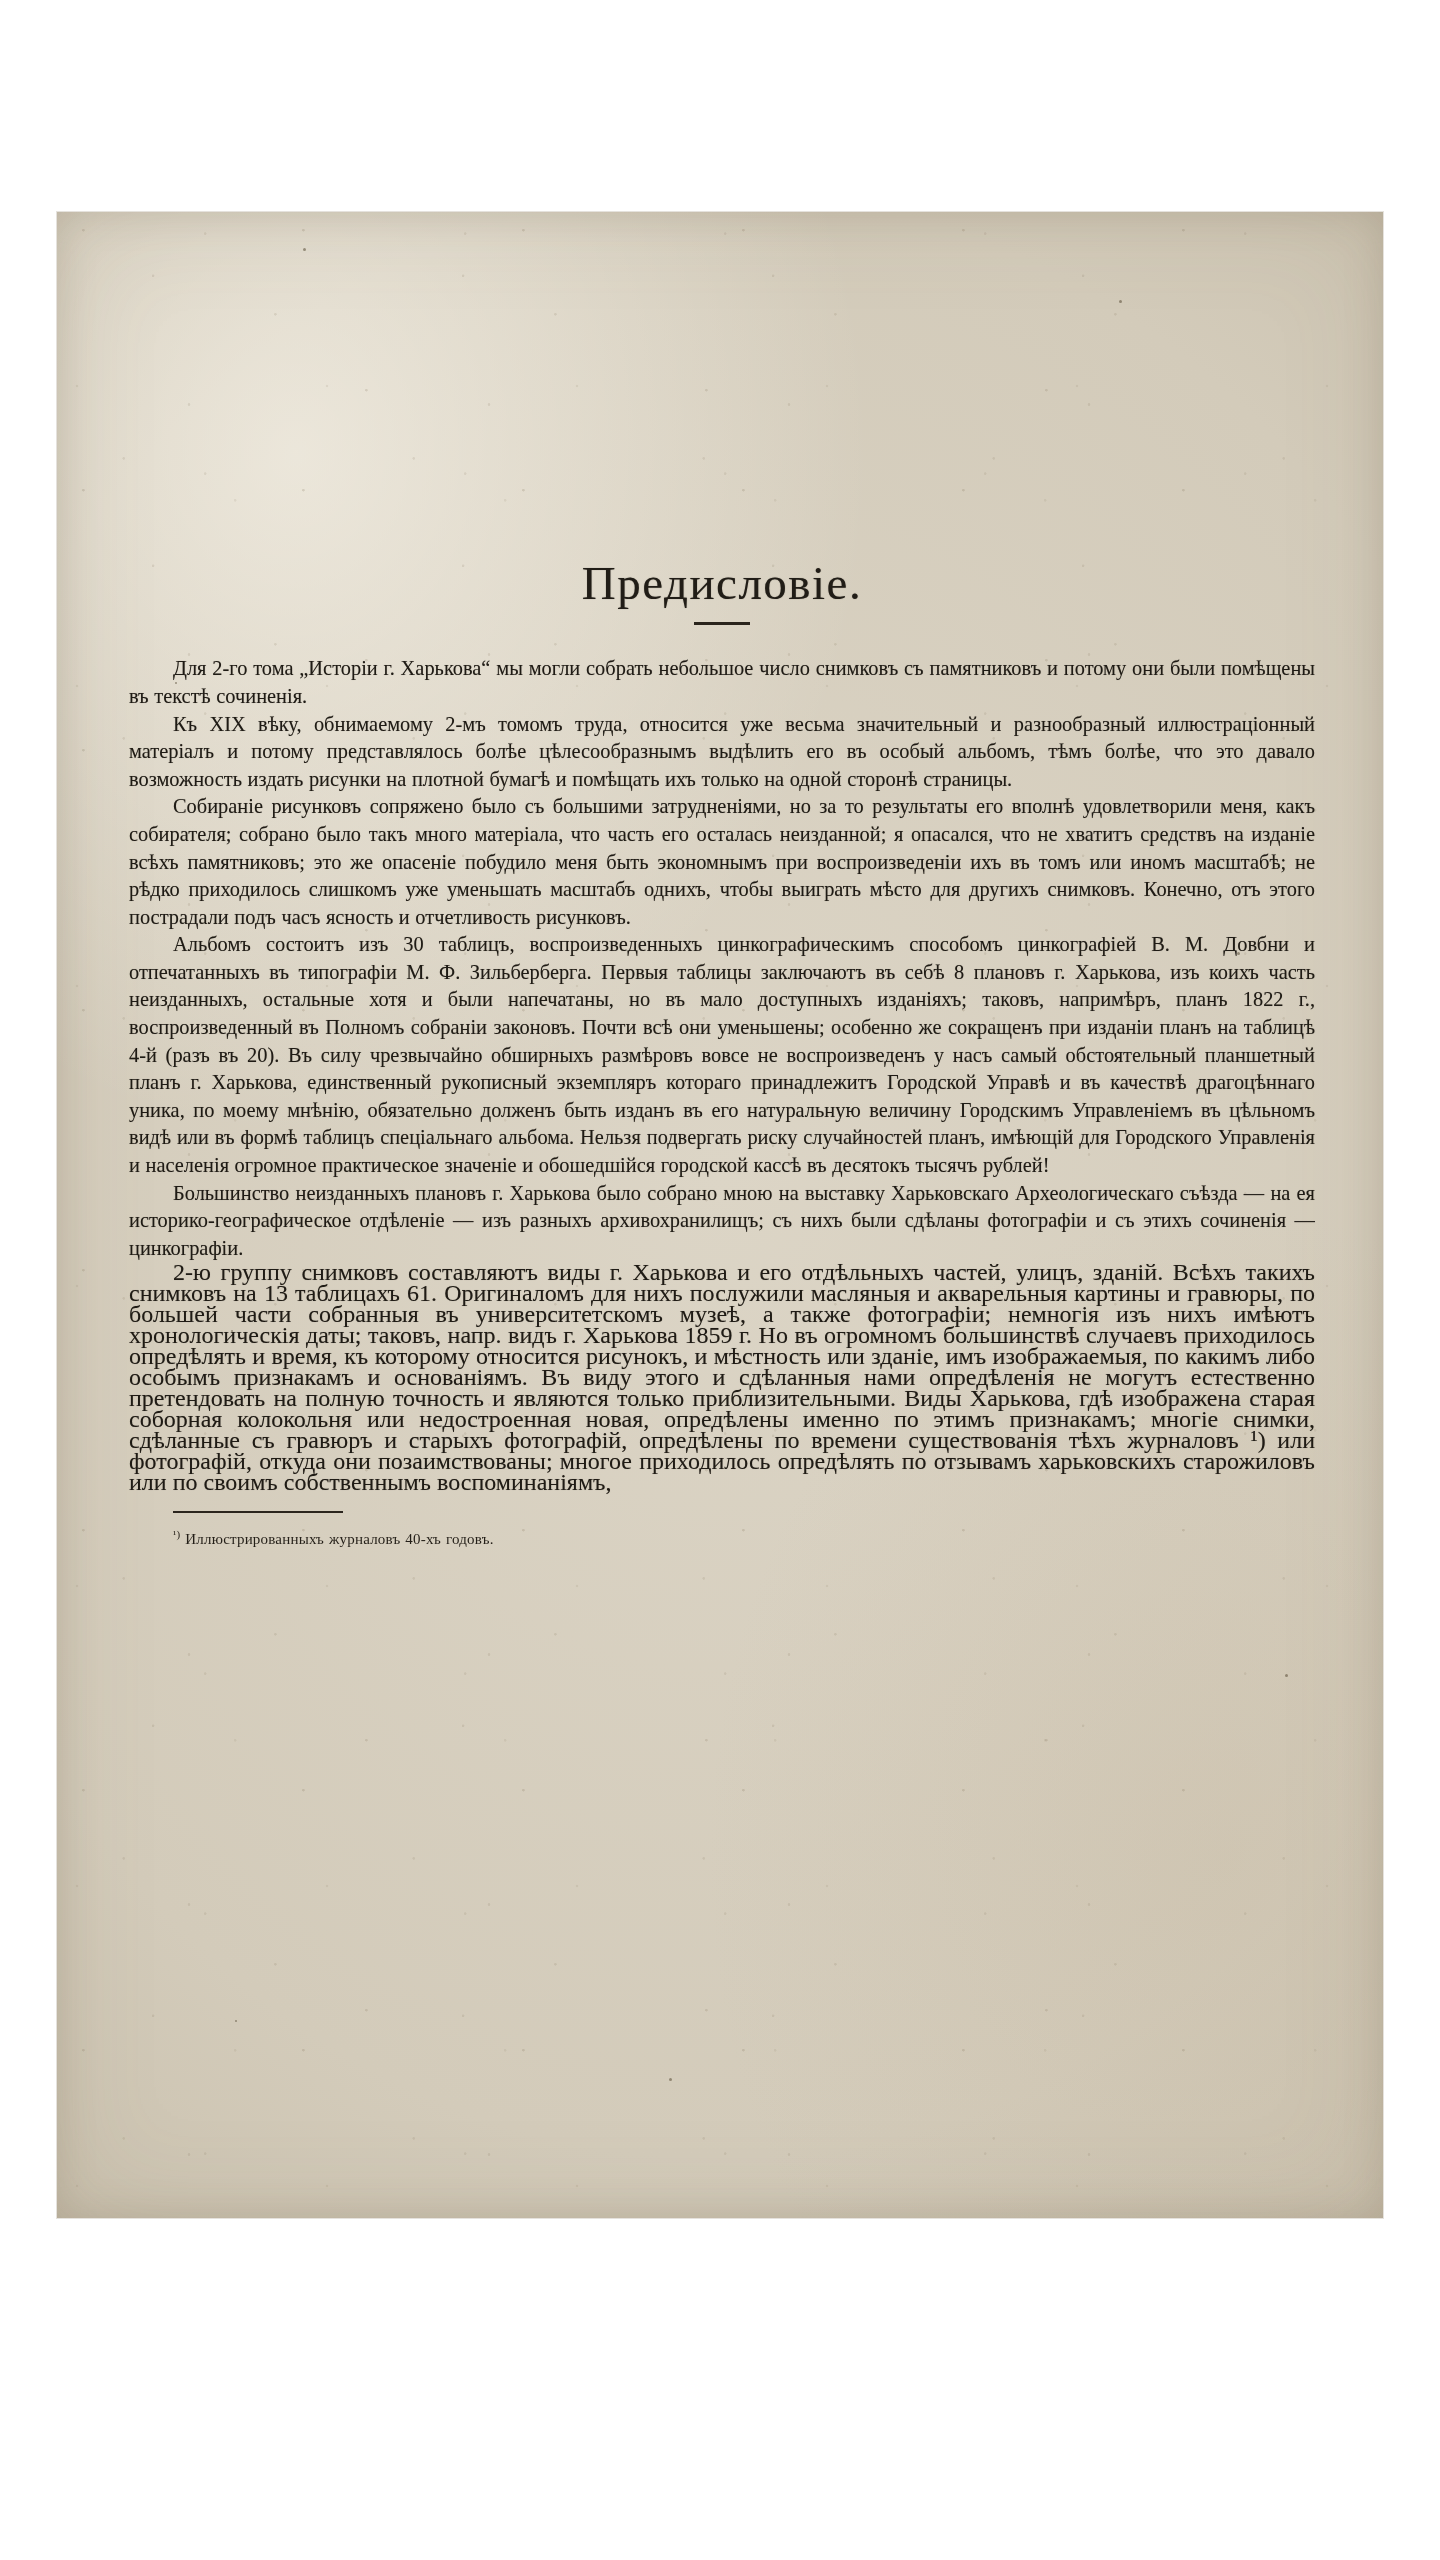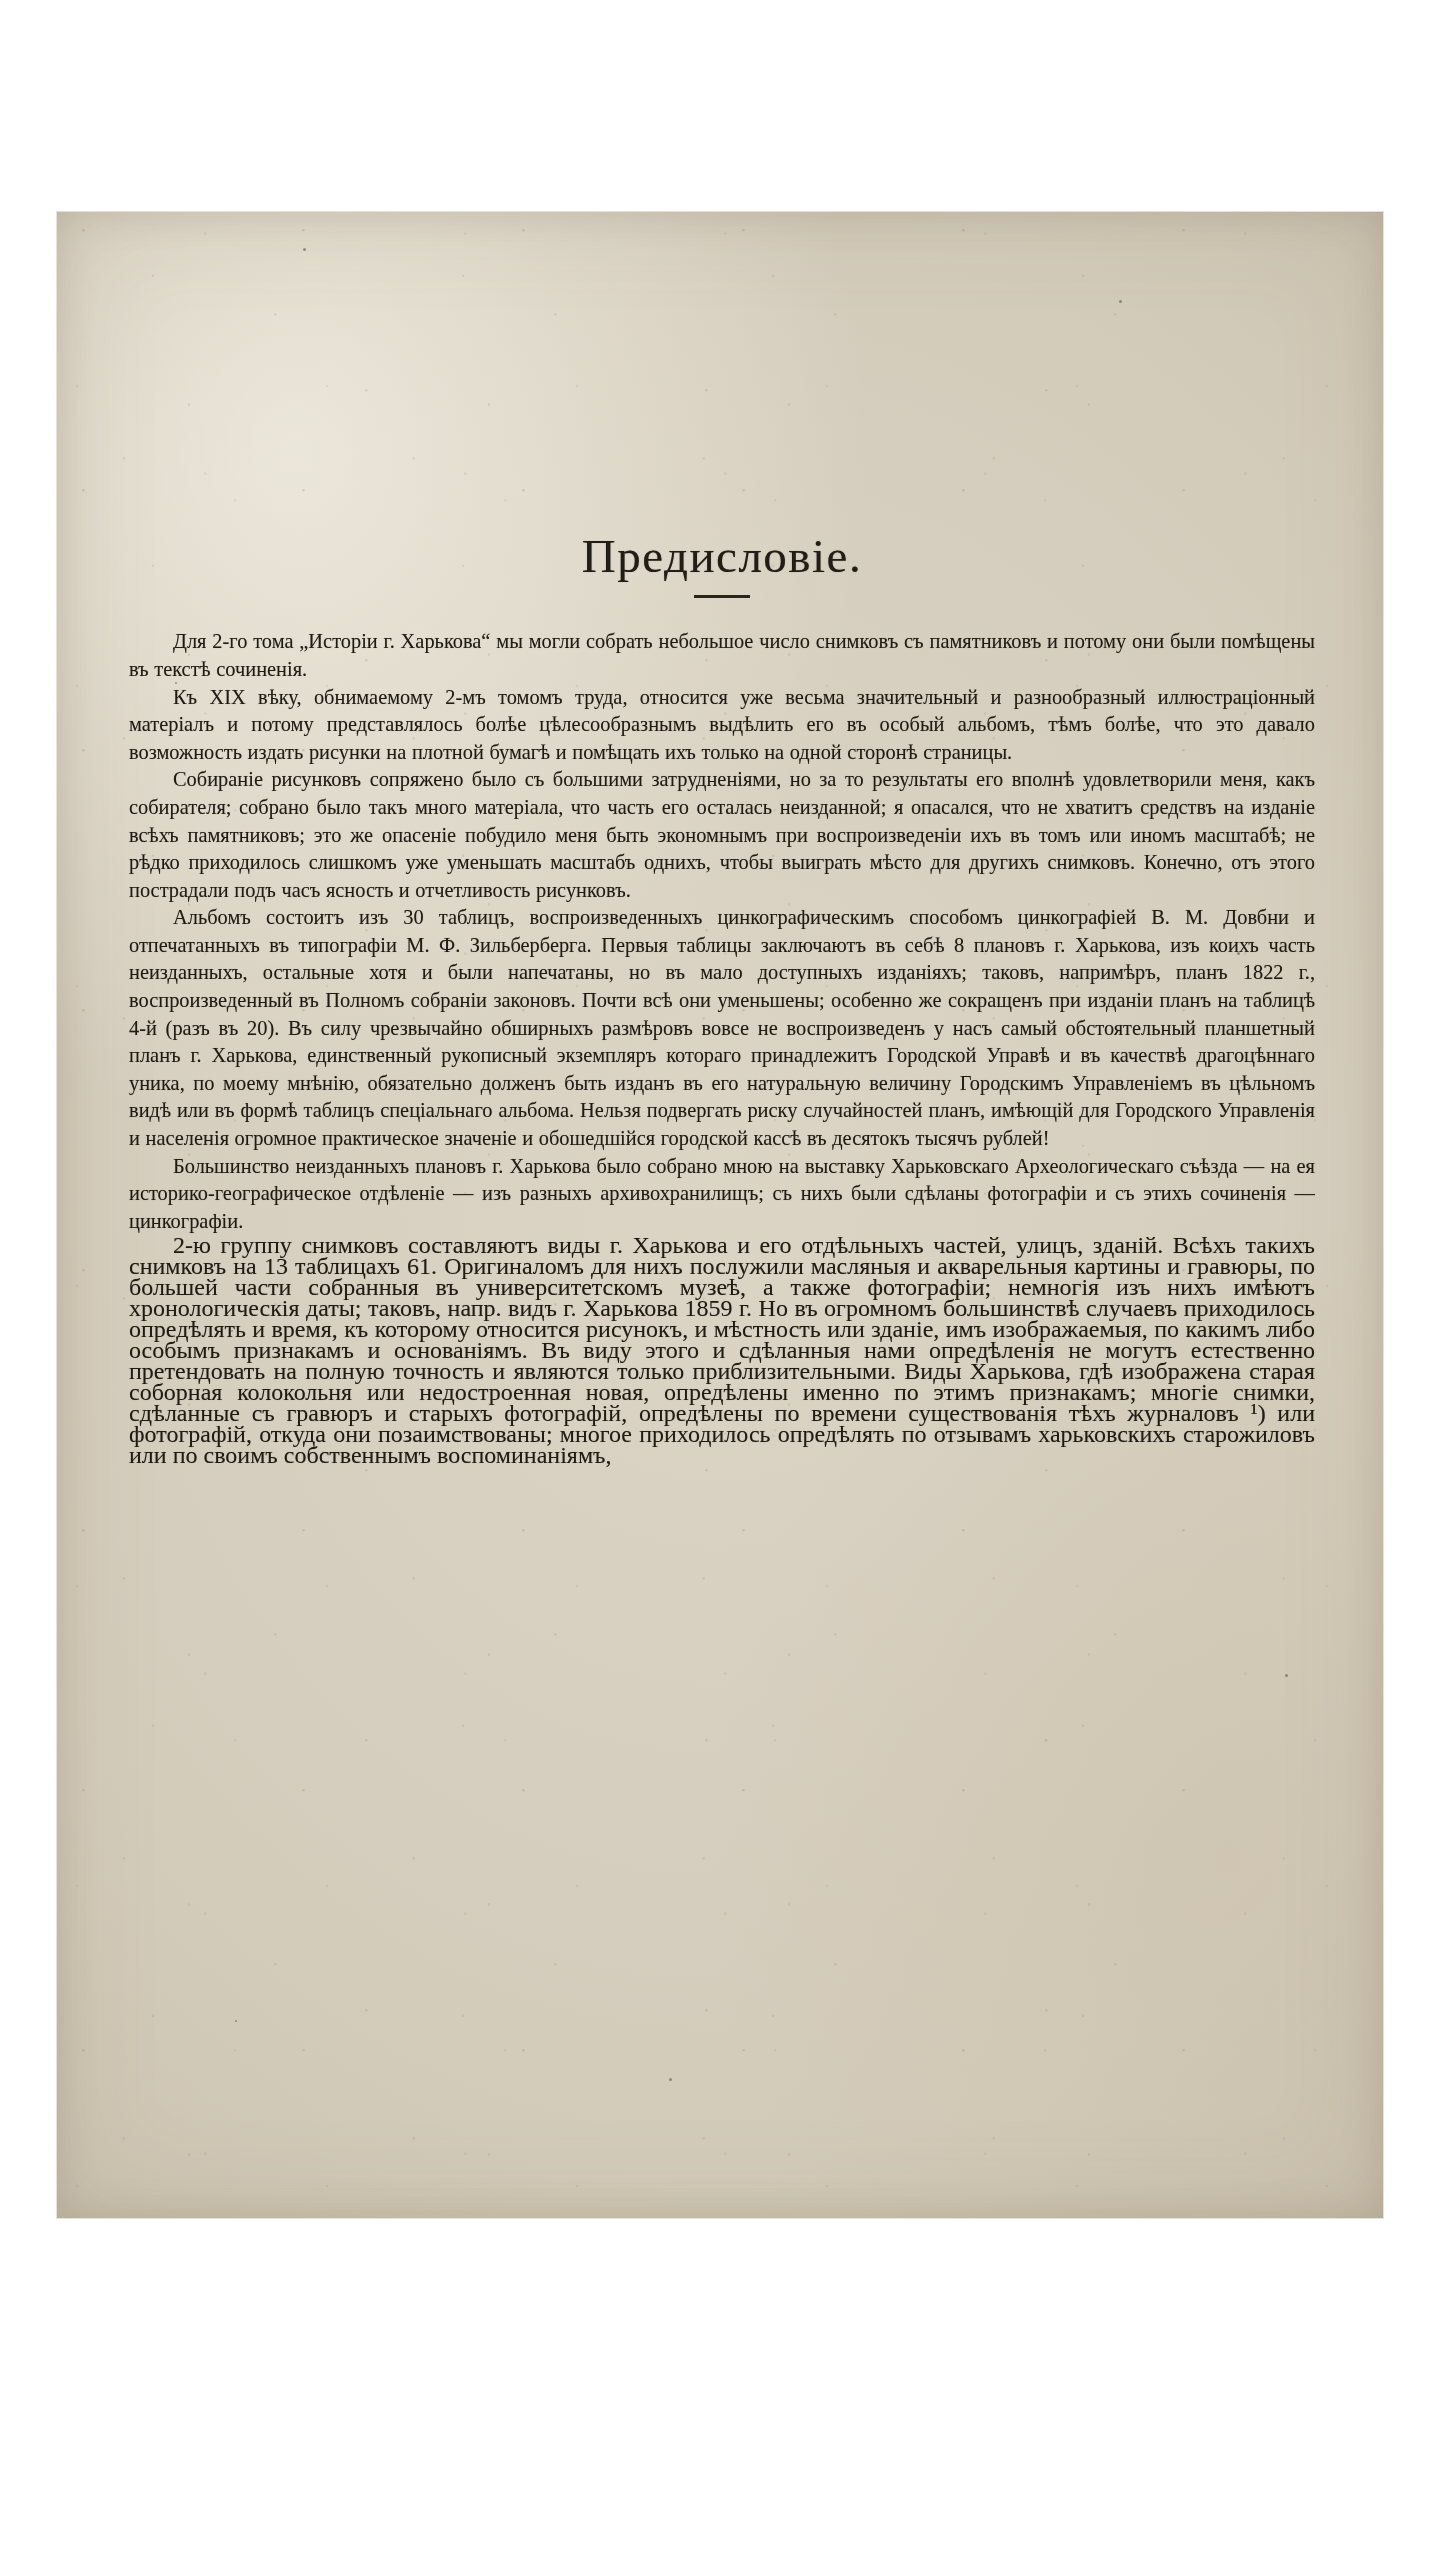--- a/index.html
+++ b/index.html
@@ -55,21 +55,21 @@
     pointer-events: none;
     box-shadow:
       inset 0 0 38px rgba(120,106,80,.22),
       inset 0 0 110px rgba(120,106,80,.12);
   }
 
   
   #text-block {
     position: absolute;
     left: 72px;
-    top: 320px;
+    top: 347px;
     width: 1186px;
   }
 
   #page-title {
     text-align: center;
     font-size: 47px;
     line-height: 1.05;
     letter-spacing: 1.5px;
     color: #211d17;
     margin: 0 0 6px 0;
@@ -152,17 +152,24 @@
 
     <hr id="title-rule">
 
     <p class="para">Для 2-го тома „Исторіи г. Харькова“ мы могли собрать небольшое число снимковъ съ памятниковъ и потому они были помѣщены въ текстѣ сочиненія.</p>
     <p class="para">Къ XIX вѣку, обнимаемому 2-мъ томомъ труда, относится уже весьма значительный и разнообразный иллюстраціонный матеріалъ и потому представлялось болѣе цѣлесообразнымъ выдѣлить его въ особый альбомъ, тѣмъ болѣе, что это давало возможность издать рисунки на плотной бумагѣ и помѣщать ихъ только на одной сторонѣ страницы.</p>
     <p class="para">Собираніе рисунковъ сопряжено было съ большими затрудненіями, но за то результаты его вполнѣ удовлетворили меня, какъ собирателя; собрано было такъ много матеріала, что часть его осталась неизданной; я опасался, что не хватитъ средствъ на изданіе всѣхъ памятниковъ; это же опасеніе побудило меня быть экономнымъ при воспроизведеніи ихъ въ томъ или иномъ масштабѣ; не рѣдко приходилось слишкомъ уже уменьшать масштабъ однихъ, чтобы выиграть мѣсто для другихъ снимковъ. Конечно, отъ этого пострадали подъ часъ ясность и отчетливость рисунковъ.</p>
     <p class="para">Альбомъ состоитъ изъ 30 таблицъ, воспроизведенныхъ цинкографическимъ способомъ цинкографіей В. М. Довбни и отпечатанныхъ въ типографіи М. Ф. Зильберберга. Первыя таблицы заключаютъ въ себѣ 8 плановъ г. Харькова, изъ коихъ часть неизданныхъ, остальные хотя и были напечатаны, но въ мало доступныхъ изданіяхъ; таковъ, напримѣръ, планъ 1822 г., воспроизведенный въ Полномъ собраніи законовъ. Почти всѣ они уменьшены; особенно же сокращенъ при изданіи планъ на таблицѣ 4-й (разъ въ 20). Въ силу чрезвычайно обширныхъ размѣровъ вовсе не воспроизведенъ у насъ самый обстоятельный планшетный планъ г. Харькова, единственный рукописный экземпляръ котораго принадлежитъ Городской Управѣ и въ качествѣ драгоцѣннаго уника, по моему мнѣнію, обязательно долженъ быть изданъ въ его натуральную величину Городскимъ Управленіемъ въ цѣльномъ видѣ или въ формѣ таблицъ спеціальнаго альбома. Нельзя подвергать риску случайностей планъ, имѣющій для Городского Управленія и населенія огромное практическое значеніе и обошедшійся городской кассѣ въ десятокъ тысячъ рублей!</p>
     <p class="para">Большинство неизданныхъ плановъ г. Харькова было собрано мною на выставку Харьковскаго Археологическаго съѣзда — на ея историко-географическое отдѣленіе — изъ разныхъ архивохранилищъ; съ нихъ были сдѣланы фотографіи и съ этихъ сочиненія — цинкографіи.</p>
     <p class="para tight">2-ю группу снимковъ составляютъ виды г. Харькова и его отдѣльныхъ частей, улицъ, зданій. Всѣхъ такихъ снимковъ на 13 таблицахъ 61. Оригиналомъ для нихъ послужили масляныя и акварельныя картины и гравюры, по большей части собранныя въ университетскомъ музеѣ, а также фотографіи; немногія изъ нихъ имѣютъ хронологическія даты; таковъ, напр. видъ г. Харькова 1859 г. Но въ огромномъ большинствѣ случаевъ приходилось опредѣлять и время, къ которому относится рисунокъ, и мѣстность или зданіе, имъ изображаемыя, по какимъ либо особымъ признакамъ и основаніямъ. Въ виду этого и сдѣланныя нами опредѣленія не могутъ естественно претендовать на полную точность и являются только приблизительными. Виды Харькова, гдѣ изображена старая соборная колокольня или недостроенная новая, опредѣлены именно по этимъ признакамъ; многіе снимки, сдѣланные съ гравюръ и старыхъ фотографій, опредѣлены по времени существованія тѣхъ журналовъ ¹) или фотографій, откуда они позаимствованы; многое приходилось опредѣлять по отзывамъ харьковскихъ старожиловъ или по своимъ собственнымъ воспоминаніямъ,</p>
 
+    <div id="footnote-wrap">
+      <hr id="footnote-rule">
+      <p id="footnote-text">
+        <span id="footnote-marker">¹)</span>
+        <span>Иллюстрированныхъ журналовъ 40-хъ годовъ.</span>
+      </p>
+    </div>
 
   </div>
 
   <div id="paper-vignette"></div>
 </div>
 
 </body></html>

